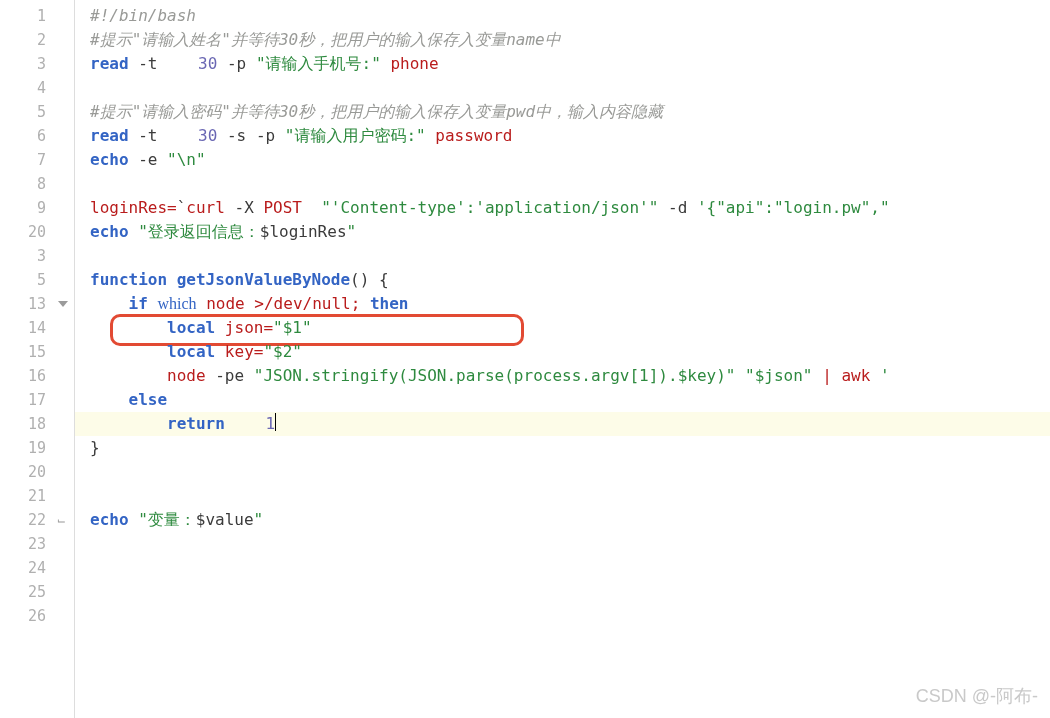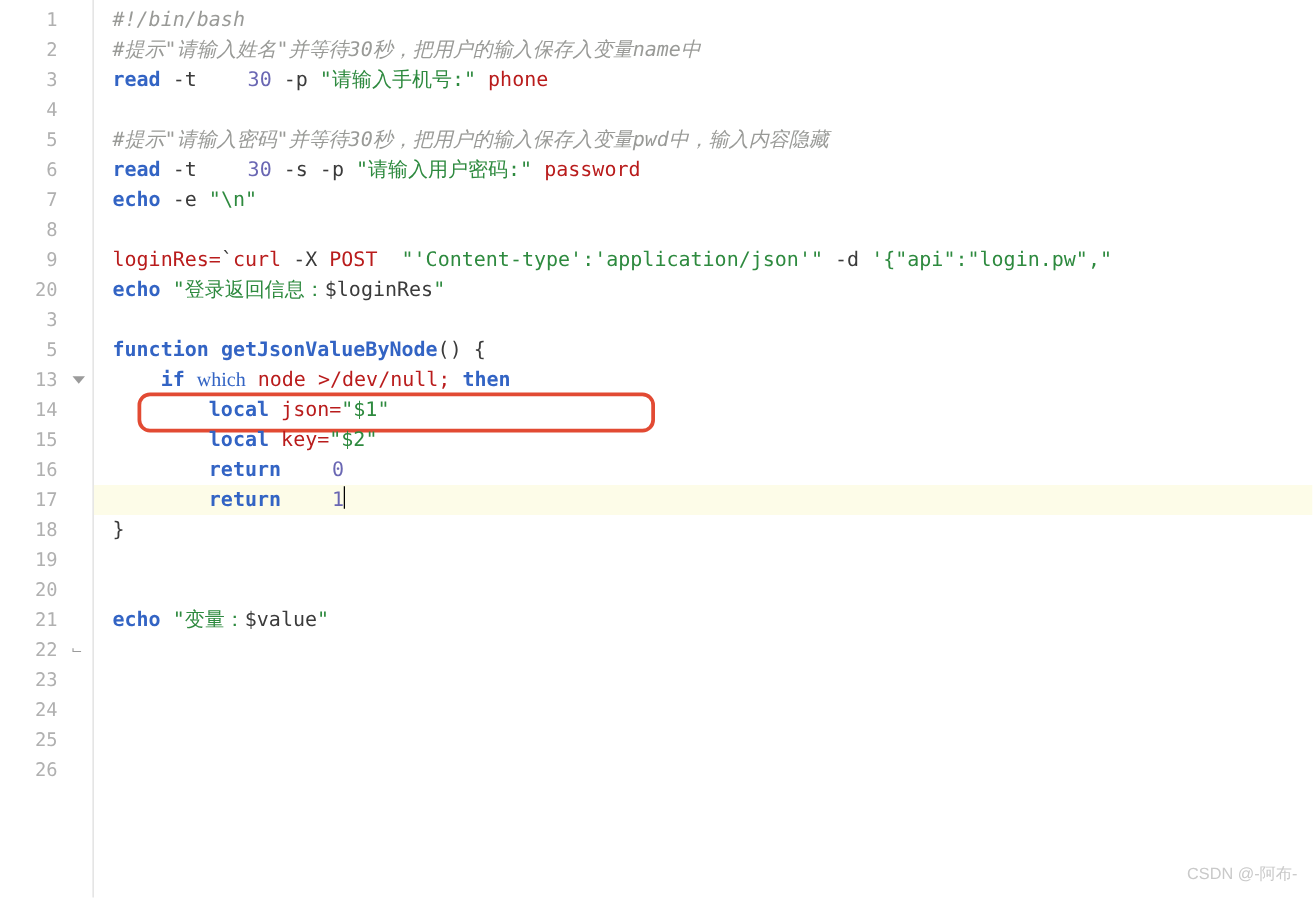--- a/index.html
+++ b/index.html
@@ -95,21 +95,21 @@
     width: 1.2px;
     height: 18px;
     background: #000;
     vertical-align: -2px;
   }
   .watermark {
     position: absolute;
     right: 12px;
     bottom: 10px;
     color: #c9c9c9;
-    font-size: 13px;
+    font-size: 18px;
     font-family: "PingFang SC","Microsoft YaHei",sans-serif;
   }
 </style>
 </head>
 <body>
 
 <div class="editor">
   <div class="gutter" id="gutter">
       <div class="line-number">1</div>
       <div class="line-number">2</div>
@@ -148,21 +148,22 @@
       <div class="code-line"><span class="kw">read</span><span class="id"> </span><span class="flg">-t</span><span class="id"> </span><span class="nm">30</span><span class="id"> </span><span class="flg">-s</span><span class="id"> </span><span class="flg">-p</span><span class="id"> </span><span class="st">"请输入用户密码:"</span><span class="id"> </span><span class="id">password</span></div>
       <div class="code-line"><span class="kw">echo</span><span class="id"> </span><span class="flg">-e</span><span class="id"> </span><span class="st">"\n"</span></div>
       <div class="code-line"></div>
       <div class="code-line"><span class="id">loginRes=</span><span class="op">`</span><span class="id">curl </span><span class="flg">-X</span><span class="id"> POST  </span><span class="st">"'Content-type':'application/json'"</span><span class="id"> </span><span class="flg">-d</span><span class="id"> </span><span class="st">'{"api":"login.pw","</span></div>
       <div class="code-line"><span class="kw">echo</span><span class="id"> </span><span class="st">"登录返回信息：</span><span class="op">$loginRes</span><span class="st">"</span></div>
       <div class="code-line"></div>
       <div class="code-line"><span class="kw">function</span><span class="id"> </span><span class="fn">getJsonValueByNode</span><span class="op">() {</span></div>
       <div class="code-line"><span class="id">    </span><span class="kw">if</span><span class="id"> </span><span class="bi">which</span><span class="id"> node &gt;/dev/null; </span><span class="kw">then</span></div>
       <div class="code-line"><span class="id">        </span><span class="kw">local</span><span class="id"> json=</span><span class="st">"$1"</span></div>
       <div class="code-line"><span class="id">        </span><span class="kw">local</span><span class="id"> key=</span><span class="st">"$2"</span></div>
-      <div class="code-line"><span class="id">        </span><span class="kw">return</span><span class="id"> </span><span class="nm">0</span></div>
+      <div class="code-line"><span class="id">        node </span><span class="flg">-pe</span><span class="id"> </span><span class="st">"JSON.stringify(JSON.parse(process.argv[1]).$key)"</span><span class="id"> </span><span class="st">"$json"</span><span class="id"> | awk </span><span class="st">'</span></div>
+      <div class="code-line"><span class="id">    </span><span class="kw">else</span></div>
       <div class="code-line highlighted"><span class="id">        </span><span class="kw">return</span><span class="id"> </span><span class="nm">1</span><span class="cursor"></span></div>
       <div class="code-line"><span class="op">}</span></div>
       <div class="code-line"></div>
       <div class="code-line"></div>
       <div class="code-line"><span class="kw">echo</span><span class="id"> </span><span class="st">"变量：</span><span class="op">$value</span><span class="st">"</span></div>
     </div>
 </div>
 
 <div class="watermark">CSDN @-阿布-</div>
 

